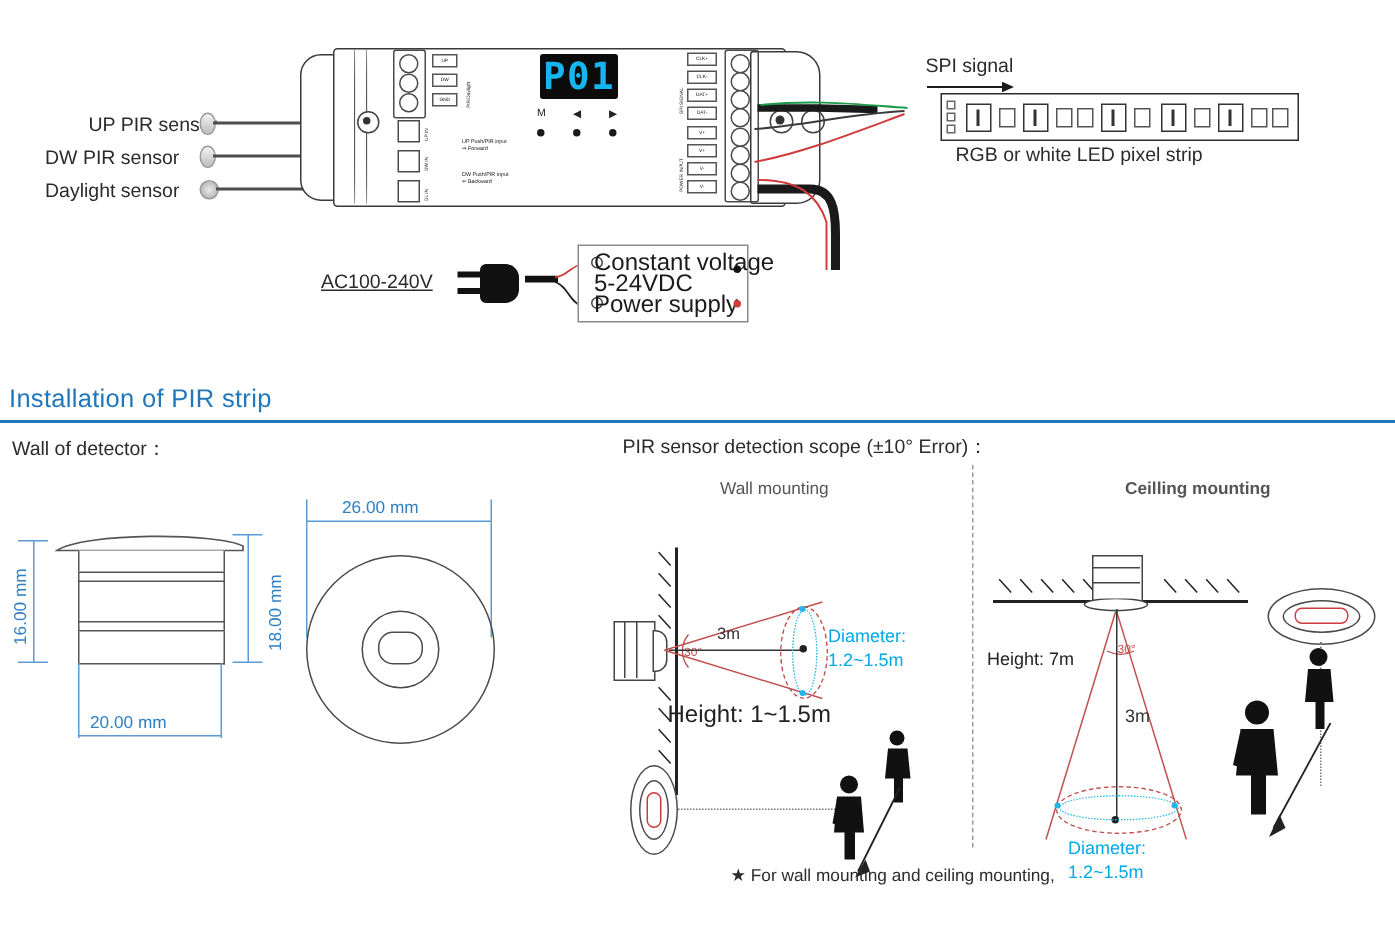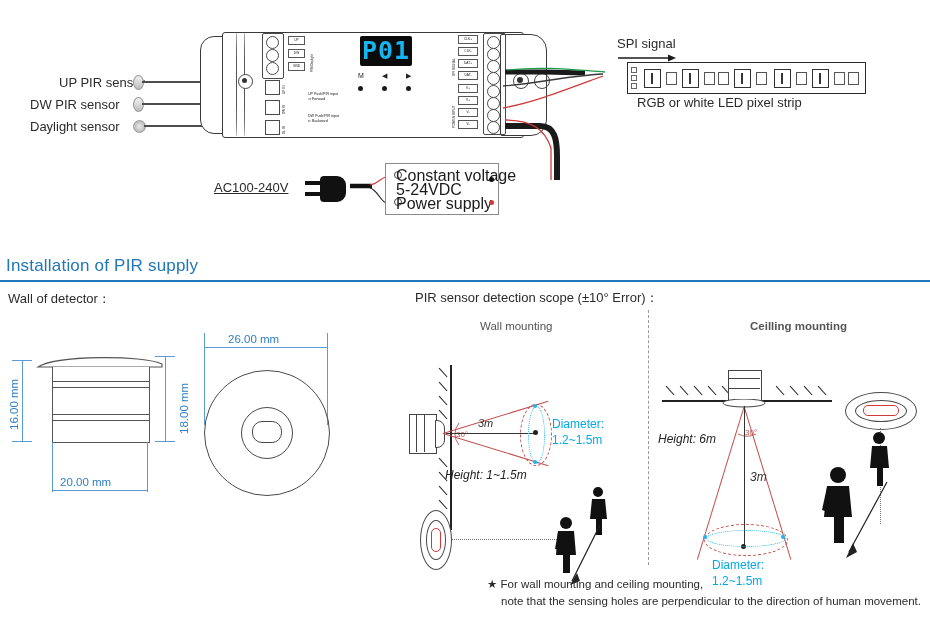--- a/index.html
+++ b/index.html
@@ -1,20 +1,20 @@
 <!DOCTYPE html>
 <html><head>
 <meta charset="utf-8">
 <style>
   html,body{margin:0;padding:0;background:#fff;}
   body{width:930px;height:619px;position:relative;overflow:hidden;
        font-family:"Liberation Sans","DejaVu Sans",sans-serif;color:#231f20;}
   .abs{position:absolute;}
   .lbl{font-size:13px;color:#2b2b2b;white-space:nowrap;}
-  .lbl-sm{font-size:11px;color:#333;white-space:nowrap;font-style:italic;}
+  .lbl-sm{font-size:11px;color:#333;white-space:nowrap;}
   
   #sec-head{left:6px;top:256px;font-size:17px;color:#2277bb;letter-spacing:.2px;}
   #sec-rule{left:0px;top:280px;width:930px;height:2px;background:#2277bb;}
   
   .ctrl-shell{left:200px;top:28px;width:345px;height:112px;}
   .ctrl-face{position:absolute;left:22px;top:4px;width:300px;height:104px;
              border:1.6px solid #3a3a3a;border-radius:3px;background:#fff;}
   .ctrl-left-cap{position:absolute;left:0;top:8px;width:30px;height:96px;
              border:1.6px solid #3a3a3a;border-radius:14px 2px 2px 14px;background:#fff;}
   .ctrl-right-cap{position:absolute;left:300px;top:6px;width:45px;height:100px;
@@ -227,21 +227,21 @@
     <div class="psu-pin" style="top:7px;"></div>
     <div class="psu-pin" style="top:34px;"></div>
     <div class="t" style="top:3px;">Constant voltage</div>
     <div class="t" style="top:17px;">5-24VDC</div>
     <div class="t" style="top:31px;">Power supply</div>
   </div>
   <div class="abs" style="left:489px;top:177px;width:5px;height:5px;border-radius:50%;background:#111;"></div>
   <div class="abs" style="left:489px;top:200px;width:5px;height:5px;border-radius:50%;background:#d03a3a;"></div>
 </div>
 
-<div class="abs" id="sec-head">Installation of PIR supply</div>
+<div class="abs" id="sec-head">Installation of PIR strip</div>
 <div class="abs" id="sec-rule"></div>
 
 <div class="abs lbl" style="left:8px;top:290px;">Wall of detector：</div>
 <div class="abs lbl" style="left:415px;top:289px;">PIR sensor detection scope (±10° Error)：</div>
 
 <div class="abs" style="left:0;top:320px;width:190px;height:200px;">
 
   <svg class="abs" style="left:36px;top:33px;width:128px;height:16px;">
     <path d="M 2 14 C 20 2, 108 2, 126 11 L 126 14 Z" fill="#fff" stroke="#555" stroke-width="1.1"></path>
   </svg>
@@ -304,21 +304,21 @@
   <div class="abs" style="left:133px;top:120px;width:5px;height:5px;border-radius:50%;background:#222;"></div>
   <div class="abs lbl-sm" style="left:78px;top:107px;">3m</div>
 
   <div class="ell-red" style="left:120px;top:94px;width:30px;height:60px;"></div>
   <div class="ell-cy" style="left:128px;top:96px;width:15px;height:56px;"></div>
   <div class="abs" style="left:133px;top:94px;width:4px;height:4px;border-radius:50%;background:#22b5ec;"></div>
   <div class="abs" style="left:133px;top:150px;width:4px;height:4px;border-radius:50%;background:#22b5ec;"></div>
 
   <div class="abs" style="left:152px;top:107px;font-size:12px;color:#00a9e8;">Diameter:</div>
   <div class="abs" style="left:152px;top:123px;font-size:12px;color:#00a9e8;">1.2~1.5m</div>
-  <div class="abs lbl-sm" style="left:45px;top:158px;font-size:12px;color:#222;">Height: 1~1.5m</div>
+  <div class="abs lbl-sm" style="left:45px;top:158px;font-size:16px;color:#222;">Height: 1~1.5m</div>
 
   <div class="abs" style="left:20px;top:200px;width:32px;height:60px;">
     <div class="ring" style="left:0;top:0;width:30px;height:58px;"></div>
     <div class="ring" style="left:6px;top:10px;width:18px;height:38px;"></div>
     <div class="abs" style="left:11px;top:18px;width:8px;height:22px;border:1.2px solid #d03a3a;border-radius:5px;"></div>
   </div>
   <div class="dotted" style="left:52px;top:229px;width:105px;"></div>
 
   <svg class="person" style="left:150px;top:205px;width:36px;height:60px;">
     <circle cx="16" cy="8" r="6" fill="#111"></circle>
@@ -363,21 +363,21 @@
   <div class="beam" style="left:94px;top:96px;width:160px;transform:rotate(107deg);"></div>
   <div class="beam" style="left:94px;top:96px;width:160px;transform:rotate(73deg);"></div>
   <div class="ang" style="left:95px;top:118px;">30°</div>
   <svg class="abs" style="left:76px;top:100px;width:40px;height:30px;overflow:visible;">
     <path d="M 12 24 A 20 20 0 0 0 30 24" stroke="#c0504d" stroke-width=".9" fill="none"></path>
   </svg>
 
   <div class="abs" style="left:94px;top:96px;width:1.2px;height:142px;background:#333;"></div>
   <div class="abs" style="left:91px;top:234px;width:5px;height:5px;border-radius:50%;background:#222;"></div>
   <div class="abs lbl-sm" style="left:100px;top:160px;font-size:12px;">3m</div>
-  <div class="abs lbl-sm" style="left:8px;top:122px;font-size:12px;color:#222;">Height: 6m</div>
+  <div class="abs lbl-sm" style="left:8px;top:122px;font-size:12px;color:#222;">Height: 7m</div>
 
   <div class="ell-red" style="left:54px;top:214px;width:82px;height:30px;"></div>
   <div class="ell-cy" style="left:56px;top:220px;width:78px;height:15px;"></div>
   <div class="abs" style="left:53px;top:225px;width:4px;height:4px;border-radius:50%;background:#22b5ec;"></div>
   <div class="abs" style="left:131px;top:225px;width:4px;height:4px;border-radius:50%;background:#22b5ec;"></div>
 
   <div class="abs" style="left:62px;top:248px;font-size:12px;color:#00a9e8;">Diameter:</div>
   <div class="abs" style="left:62px;top:264px;font-size:12px;color:#00a9e8;">1.2~1.5m</div>
 
   <div class="abs" style="left:195px;top:82px;width:72px;height:38px;">
@@ -400,14 +400,13 @@
     <line x1="52" y1="2" x2="14" y2="72" stroke="#222" stroke-width="1.2"></line>
     <polygon points="11,78 18,63 22,72" fill="#222"></polygon>
   </svg>
 </div>
 
 <div class="abs" style="left:487px;top:576px;">
   <div class="footnote" style="position:relative;">
     <span>★</span>
     <span>For wall mounting and ceiling mounting,</span>
   </div>
-  <div class="footnote" style="position:relative;left:14px;">note that the sensing holes are perpendicular to the direction of human movement.</div>
 </div>
 
 </body></html>

